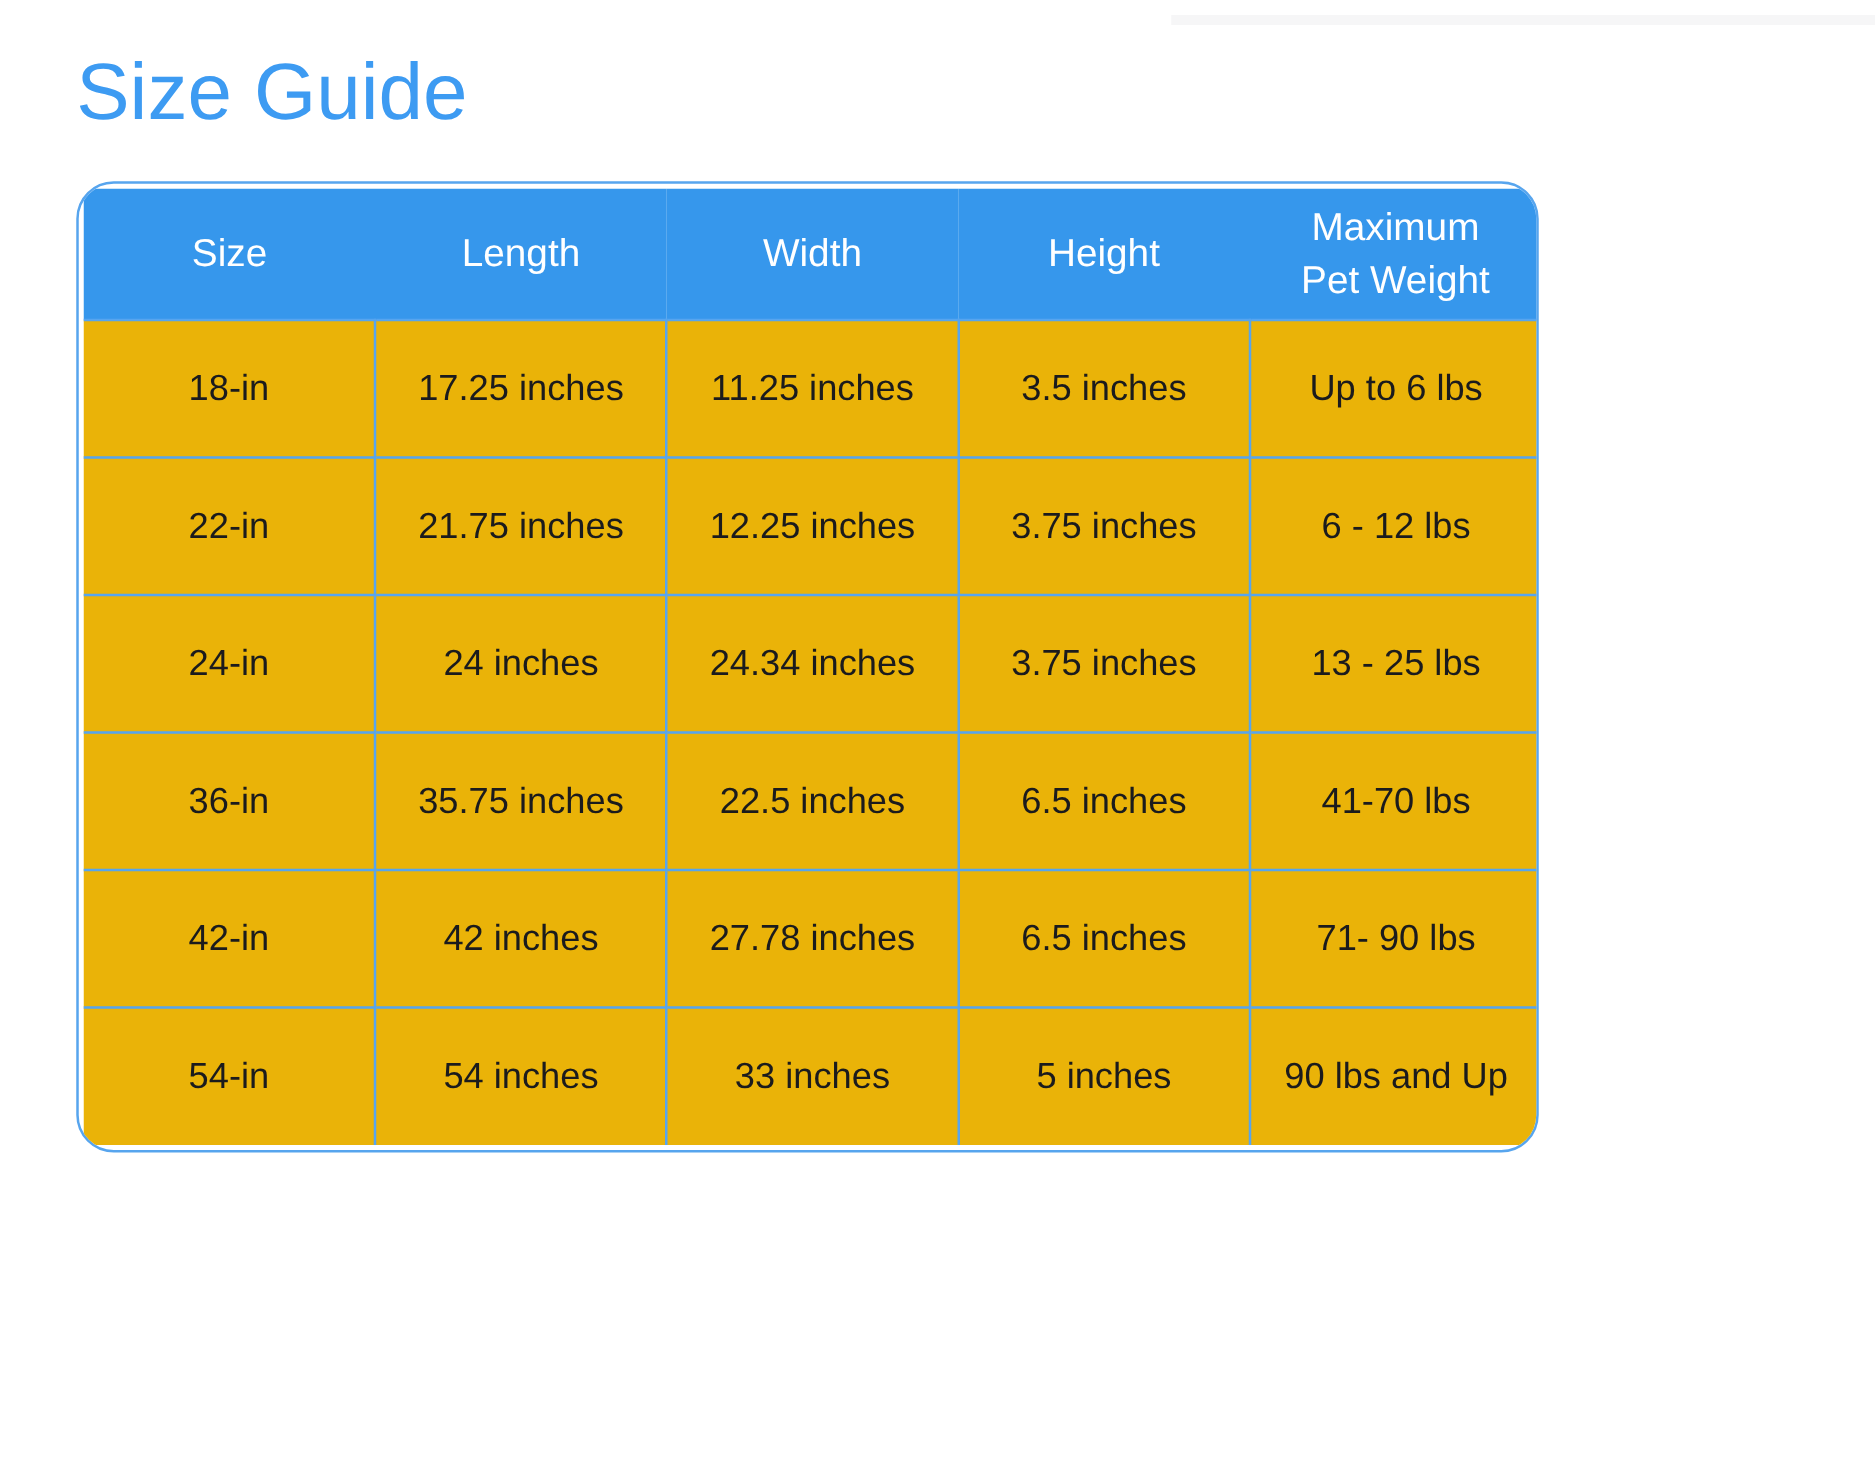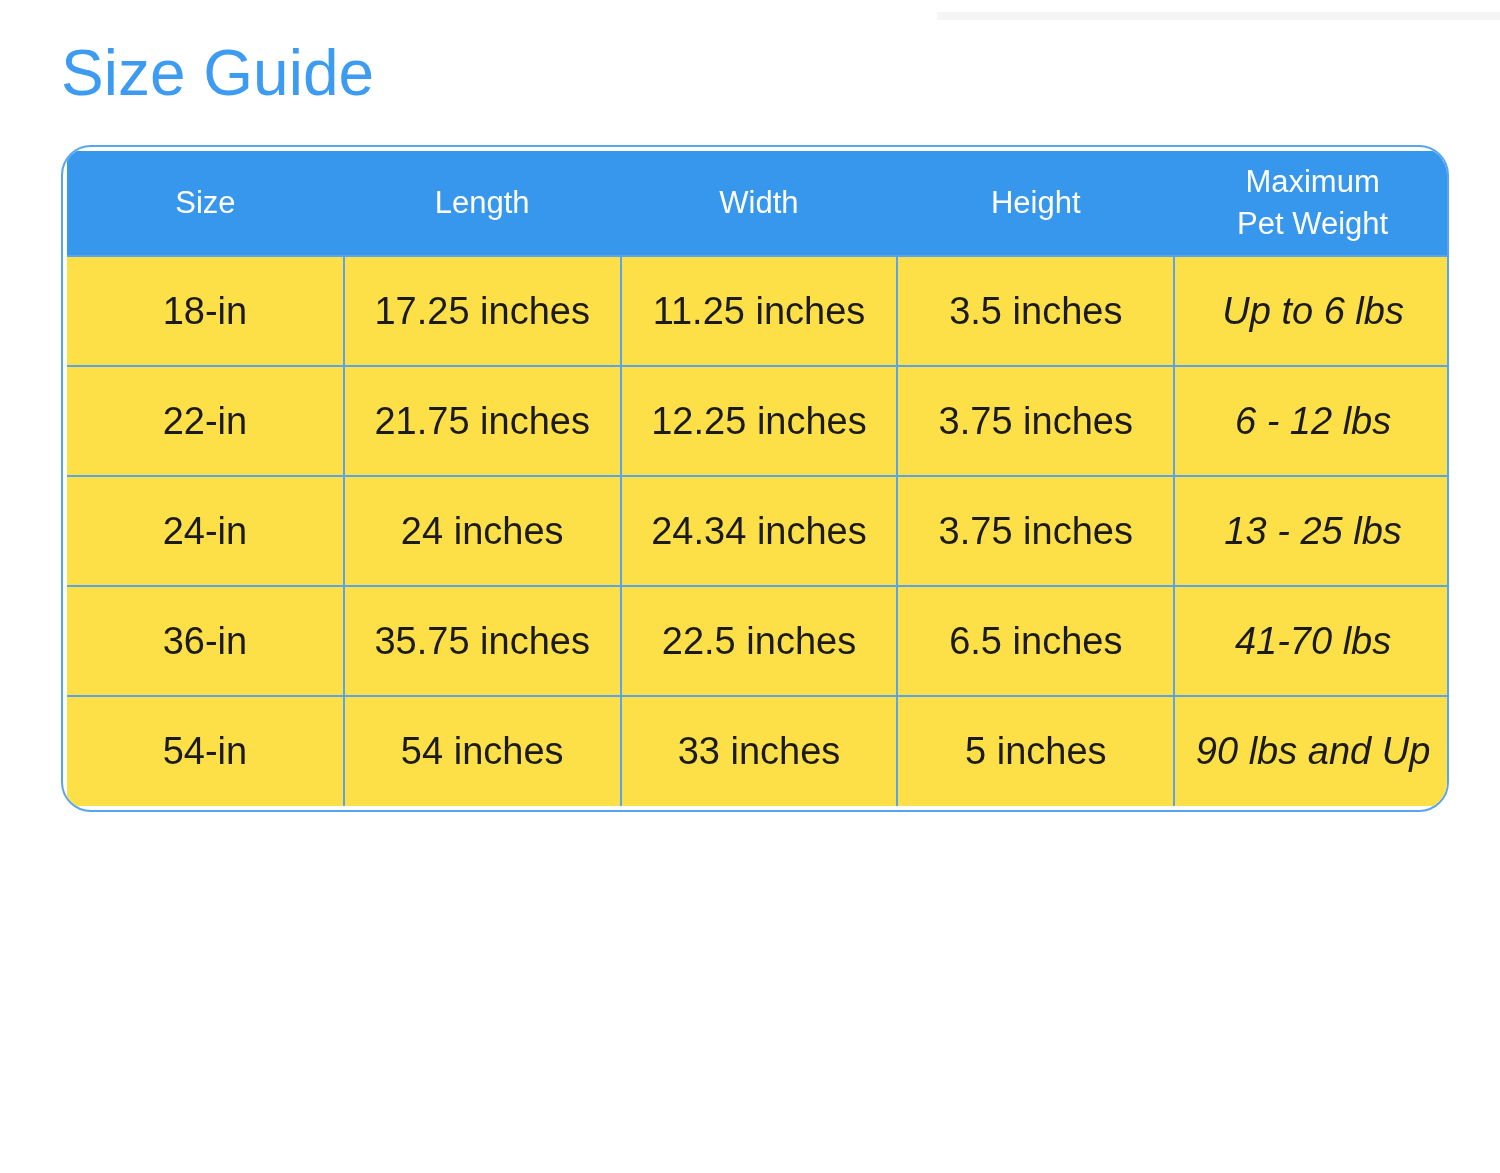--- a/index.html
+++ b/index.html
@@ -19,21 +19,21 @@
     position: absolute;
     left: 49px; top: 24px;
     font-size: 64px;
     font-weight: 400;
     letter-spacing: 0px;
     color: var(--title-blue, #3d9bf2);
   }
   .table-wrap {
     position: absolute;
     left: 49px; top: 133px;
-    width: 1388px;
+    width: 1170px;
     border: 2px solid var(--grid-blue, #57a5ee);
     border-radius: 30px;
     overflow: hidden;
     background: #ffffff;
   }
   table.size-table {
     width: 100%;
     border-collapse: collapse;
     table-layout: fixed;
   }
@@ -46,27 +46,27 @@
     text-align: center;
     vertical-align: middle;
     white-space: pre-line;
     line-height: 1.35;
     border: none;
   }
   .size-table tbody td {
     height: 110px;
     text-align: center;
     vertical-align: middle;
-    font-size: 38px;
+    font-size: 29px;
     color: var(--body-text, #1b1b1d);
-    background: #fde047;
+    background: #eab308;
     border: 2px solid var(--grid-blue, #57a5ee);
   }
   .size-table tbody td:first-child  { border-left: none; }
-  .size-table tbody td:last-child   { border-right: none; font-style: italic; }
+  .size-table tbody td:last-child   { border-right: none; }
   .size-table tbody tr:last-child td { border-bottom: none; text-align: center; }
 </style>
 </head>
 <body>
 
 <div class="top-strip"></div>
 
 <h1 class="page-title">Size Guide</h1>
 
 <div class="table-wrap">
@@ -104,20 +104,27 @@
         <td>13 - 25 lbs</td>
       </tr>
       <tr>
         <td>36-in</td>
         <td>35.75 inches</td>
         <td>22.5 inches</td>
         <td>6.5 inches</td>
         <td>41-70 lbs</td>
       </tr>
       <tr>
+        <td>42-in</td>
+        <td>42 inches</td>
+        <td>27.78 inches</td>
+        <td>6.5 inches</td>
+        <td>71- 90 lbs</td>
+      </tr>
+      <tr>
         <td>54-in</td>
         <td>54 inches</td>
         <td>33 inches</td>
         <td>5 inches</td>
         <td>90 lbs and Up</td>
       </tr>
     </tbody>
   </table>
 </div>
 

